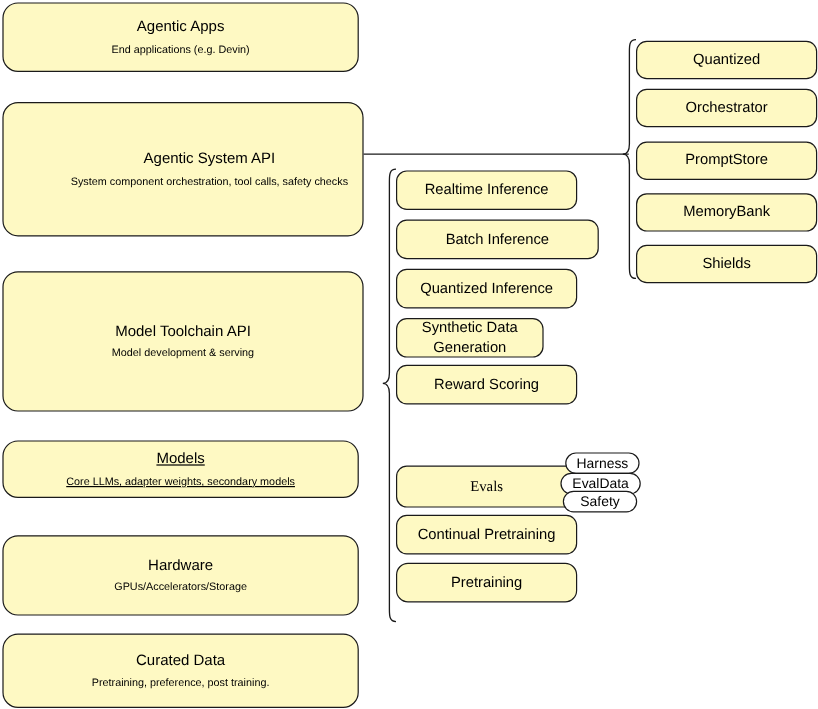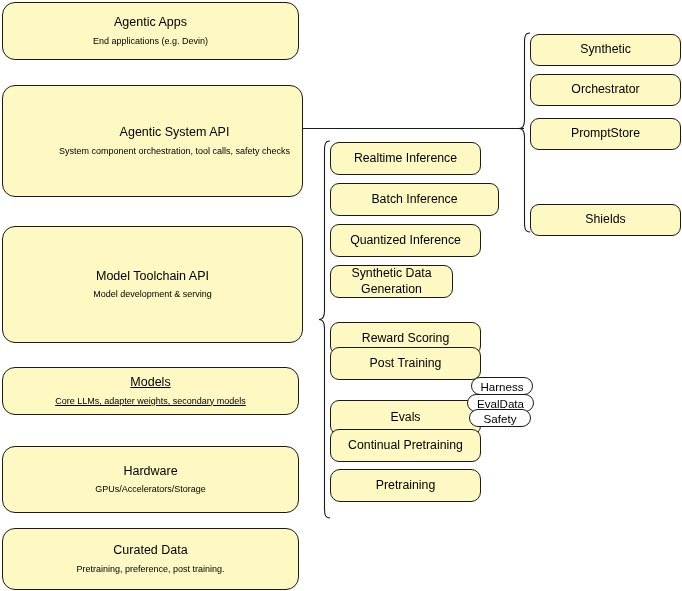--- a/index.html
+++ b/index.html
@@ -145,52 +145,52 @@
   </div>
   <div class="node chip" style="left:330px; top:183px; width:169px; height:33px;">
     <span>Batch Inference</span>
   </div>
   <div class="node chip" style="left:330px; top:224px; width:151px; height:33px;justify-content:center;">
     <span>Quantized Inference</span>
   </div>
   <div class="node chip" style="left:330px; top:265px; width:123px; height:33px;">
     <span>Synthetic Data Generation</span>
   </div>
-  <div class="node chip" style="left:330px; top:322px; width:151px; height:33px;justify-content:center;">
+  <div class="node chip" style="left:330px; top:304px; width:151px; height:33px;justify-content:center;">
     <span>Reward Scoring</span>
   </div>
-  <div class="node chip" style="left:330px; top:347px; width:151px; height:33px;">
-    <span>Post Training</span>
-  </div>
-  <div class="node chip" style="left:330px; top:400px; width:151px; height:35px;">
+  <div class="node chip" style="left:330px; top:388px; width:151px; height:35px;font-family:Liberation Serif, serif;">
     <span>Evals</span>
   </div>
   <div class="node chip" style="left:330px; top:429px; width:151px; height:33px;">
     <span>Continual Pretraining</span>
   </div>
   <div class="node chip" style="left:330px; top:469px; width:151px; height:33px;border-radius:10px;">
     <span>Pretraining</span>
   </div>
 
   <div class="pill" style="left:471px; top:377px; width:62px; height:18px;">
     <span>Harness</span>
   </div>
   <div class="pill" style="left:467px; top:394px; width:67px; height:18px;">
     <span>EvalData</span>
   </div>
   <div class="pill" style="left:469px; top:409px; width:62px; height:18px;">
     <span>Safety</span>
   </div>
 
   <div class="node chip" style="left:530px; top:34px; width:151px; height:32px;">
-    <span>Synthetic</span>
+    <span>Quantized</span>
   </div>
   <div class="node chip" style="left:530px; top:74px; width:151px; height:32px;">
     <span>Orchestrator</span>
   </div>
   <div class="node chip" style="left:530px; top:118px; width:151px; height:32px;">
     <span>PromptStore</span>
+  </div>
+  <div class="node chip" style="left:530px; top:161px; width:151px; height:32px;">
+    <span>MemoryBank</span>
   </div>
   <div class="node chip" style="left:530px; top:204px; width:151px; height:32px;">
     <span>Shields</span>
   </div>
 
 </div>
 
 </body></html>

